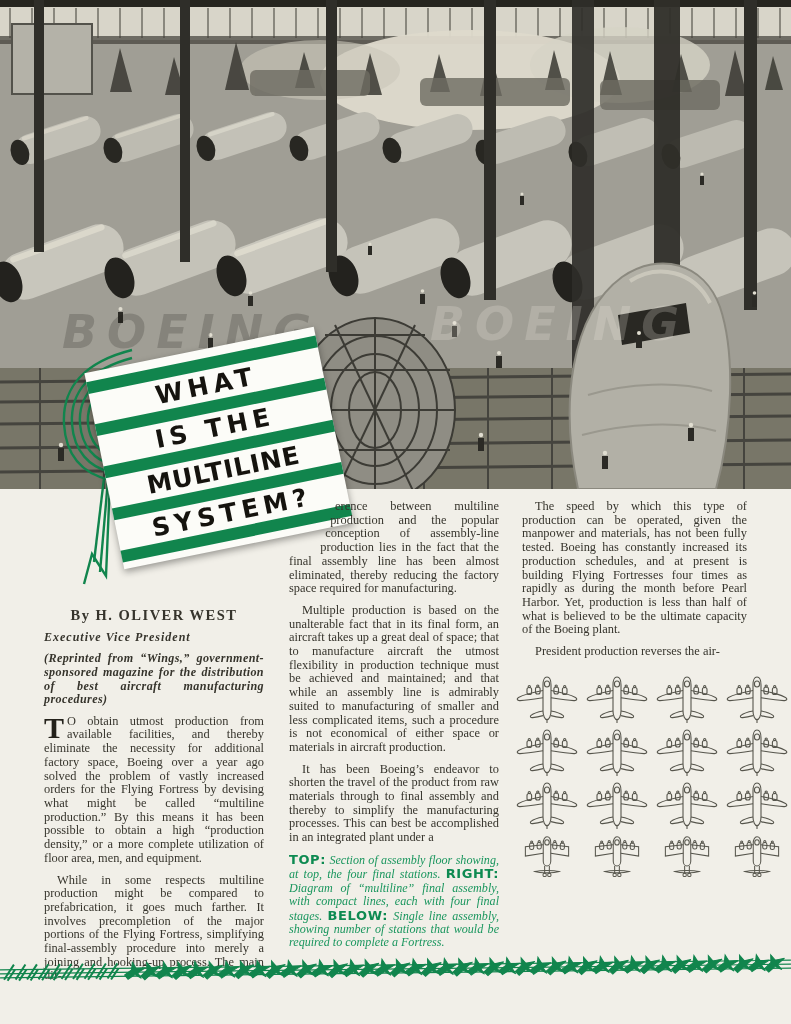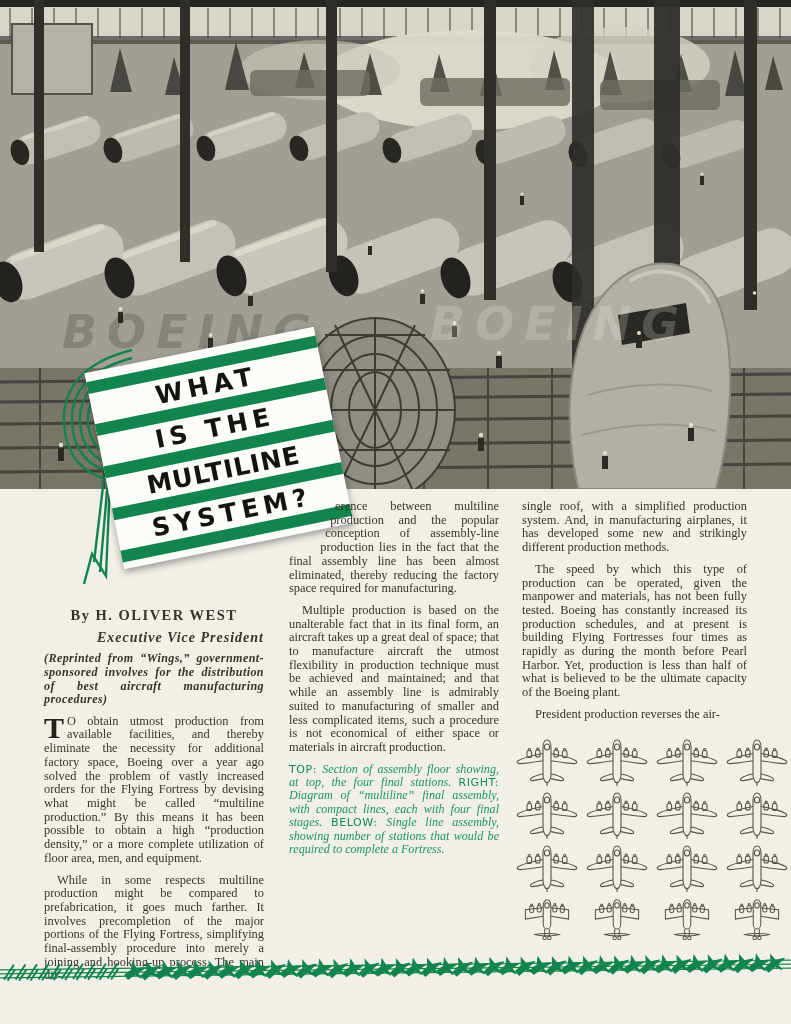--- a/index.html
+++ b/index.html
@@ -31,40 +31,40 @@
   .flag-line.tight{letter-spacing:1px;}
   .ribbon{position:absolute;left:-12px;top:4px;}
   
   .col{position:absolute;text-align:justify;font-size:12.4px;line-height:13.7px;}
   .col p{margin:8px;}
   .col p.ind{text-indent:13px;}
   .col-left{left:36px;top:601px;width:236px;font-family:Liberation Serif, serif;}
   .col-mid{left:281px;top:492px;width:226px;}
   .col-right{left:514px;top:492px;width:241px;}
   .byline-by{text-align:center;font-weight:700;font-size:14.5px;letter-spacing:1.5px;margin:0;}
-  .byline-title{text-align:right;font-weight:700;font-style:italic;font-size:14px;letter-spacing:1px;margin:1px 0 0;}
+  .byline-title{text-align:left;font-weight:700;font-style:italic;font-size:12px;letter-spacing:1px;margin:1px 0 0;}
   .note{font-weight:700;font-style:italic;font-size:12.1px;line-height:13.6px;letter-spacing:.4px;margin:9px 0 0;}
   .lead{margin-top:10px;}
   .dropcap{
     float:left;font-size:30px;line-height:24px;font-weight:700;
     padding:1px 3px 0 0;color:#23211a;
   }
   .wrapshape{
     float:left;width:57px;height:57px;
     shape-outside:polygon(0 0,100% 0,64% 100%,0 100%);
   }
   
   .caption{
     margin-top:38px;color:var(--cap-green);
     font-style:italic;font-size:12.1px;line-height:13.4px;
     text-align:justify;
   }
   .cap-label{
-    font-style:normal;font-family:"DejaVu Sans",sans-serif;font-weight:400;
-    font-size:11px;letter-spacing:.6px;color:#0d8a51;
+    font-style:normal;font-family:"DejaVu Sans",sans-serif;font-weight:700;
+    font-size:13px;letter-spacing:.6px;color:#0d8a51;
   }
   
   .diagram{
     margin-top:16px;display:grid;grid-template-columns:repeat(4,70px);
     row-gap:3px;width:280px;
   }
   .diagram svg{display:block;}
   
   .border-band{position:absolute;left:0;top:951px;width:791px;height:38px;}
 </style>
@@ -339,36 +339,36 @@
       <div class="flag-line tight">MULTILINE</div>
       <div class="stripe"></div>
       <div class="flag-line">SYSTEM?</div>
       <div class="stripe"></div>
     </div>
   </div>
 
   <div class="col col-left">
     <p class="byline-by">By H. OLIVER WEST</p>
     <p class="byline-title">Executive Vice President</p>
-    <p class="note">(Reprinted from “Wings,” government-sponsored involves for the distribution of best aircraft manufacturing procedures)</p>
+    <p class="note">(Reprinted from “Wings,” government-sponsored magazine for the distribution of best aircraft manufacturing procedures)</p>
     <p class="lead"><span class="dropcap">T</span><span>O obtain utmost production from available facilities, and thereby eliminate the necessity for additional factory space, Boeing over a year ago solved the problem of vastly increased orders for the Flying Fortress by devising what might be called “multiline production.” By this means it has been possible to obtain a high “production density,” or a more complete utilization of floor area, men, and equipment.</span></p>
     <p class="ind">While in some respects multiline production might be compared to prefabrication, it goes much farther. It involves precompletion of the major portions of the Flying Fortress, simplifying final-assembly procedure into merely a joining and hooking-up process. The main dif-</p>
   </div>
 
   <div class="col col-mid">
     <div class="wrapshape"></div>
     <p>erence between multiline production and the popular conception of assembly-line production lies in the fact that the final assembly line has been almost eliminated, thereby reducing the factory space required for manufacturing.</p>
     <p class="ind">Multiple production is based on the unalterable fact that in its final form, an aircraft takes up a great deal of space; that to manufacture aircraft the utmost flexibility in production technique must be achieved and maintained; and that while an assembly line is admirably suited to manufacturing of smaller and less complicated items, such a procedure is not economical of either space or materials in aircraft production.</p>
+    <p class="ind">It has been Boeing’s endeavor to shorten the travel of the product from raw materials through to final assembly and thereby to simplify the manufacturing processes. This can best be accomplished in an integrated plant under a</p>
     <p class="caption">
       <span class="cap-label">TOP:</span><span> Section of assembly floor showing, at top, the four final stations. </span><span class="cap-label">RIGHT:</span><span> Diagram of “multiline” final assembly, with compact lines, each with four final stages. </span><span class="cap-label">BELOW:</span><span> Single line assembly, showing number of stations that would be required to complete a Fortress.</span>
     </p>
   </div>
 
   <div class="col col-right">
-    <p>single roof, with a simplified production system. And, in manufacturing airplanes, it has developed some new and strikingly different production methods.</p>
     <p class="ind">The speed by which this type of production can be operated, given the manpower and materials, has not been fully tested. Boeing has constantly increased its production schedules, and at present is building Flying Fortresses four times as rapidly as during the month before Pearl Harbor. Yet, production is less than half of what is believed to be the ultimate capacity of the Boeing plant.</p>
     <p class="ind">President production reverses the air-</p>
     <div class="diagram" id="diagram">
         <svg width="66" height="50" viewBox="0 0 66 50">
           <use xlink:href="#plane-full"></use>
         </svg>
         <svg width="66" height="50" viewBox="0 0 66 50">
           <use xlink:href="#plane-full"></use>
         </svg>
         <svg width="66" height="50" viewBox="0 0 66 50">

